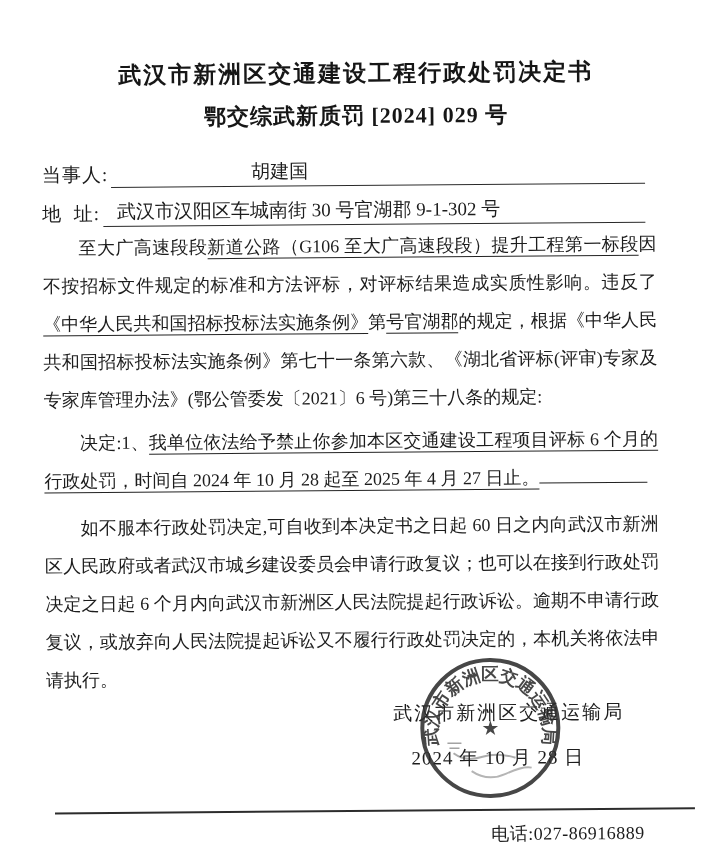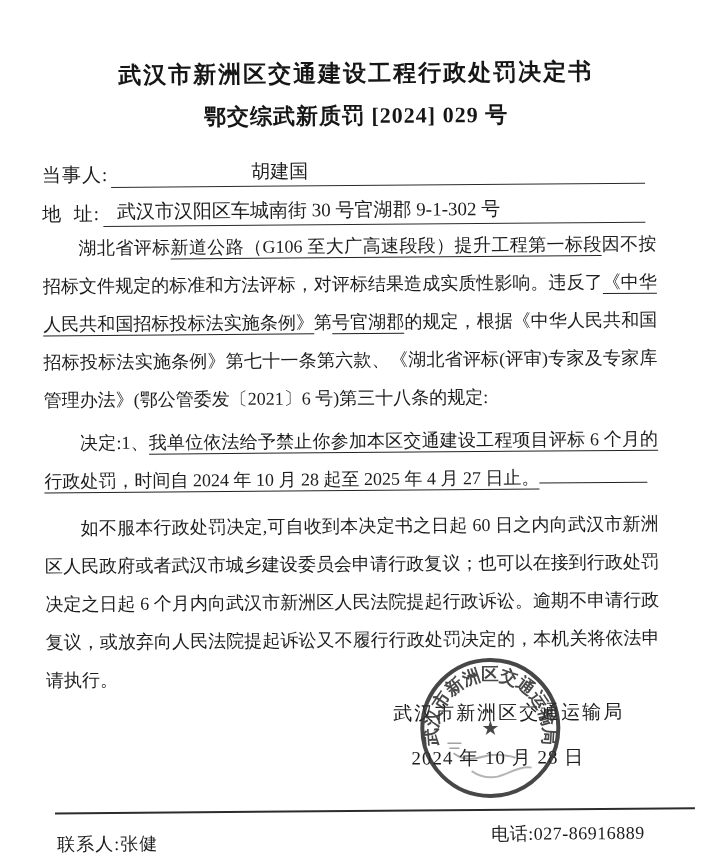--- a/index.html
+++ b/index.html
@@ -110,21 +110,21 @@
       <span class="field-label">当事人:</span>
       <span class="field-line party">胡建国</span>
     </div>
     <div class="field-row">
       <span class="field-label">地  址:</span>
       <span class="field-line address">武汉市汉阳区车城南街 30 号官湖郡 9-1-302 号</span>
     </div>
   </div>
 
   <div class="body-text">
-    <p class="p1"><span>湖北省评标</span><span class="u">新道公路（G106 至大广高速段段）提升工程第一标段</span><span>因不按招标文件规定的标准和方法评标，对评标结果造成实质性影响。违反了</span><span class="u">《中华人民共和国招标投标法实施条例》</span><span>第</span><span class="u">号官湖郡</span><span>的规定，根据《中华人民共和国招标投标法实施条例》第七十一条第六款、《湖北省评标(评审)专家及专家库管理办法》(鄂公管委发〔2021〕6 号)第三十八条的规定:</span></p>
+    <p class="p1"><span>至大广高速段段</span><span class="u">新道公路（G106 至大广高速段段）提升工程第一标段</span><span>因不按招标文件规定的标准和方法评标，对评标结果造成实质性影响。违反了</span><span class="u">《中华人民共和国招标投标法实施条例》</span><span>第</span><span class="u">号官湖郡</span><span>的规定，根据《中华人民共和国招标投标法实施条例》第七十一条第六款、《湖北省评标(评审)专家及专家库管理办法》(鄂公管委发〔2021〕6 号)第三十八条的规定:</span></p>
     <p class="p2"><span>决定:1、</span><span class="u">我单位依法给予禁止你参加本区交通建设工程项目评标 6 个月的行政处罚，时间自 2024 年 10 月 28 起至 2025 年 4 月 27 日止。</span><span class="tail"></span></p>
     <p class="p3"><span>如不服本行政处罚决定,可自收到本决定书之日起 60 日之内向武汉市新洲区人民政府或者武汉市城乡建设委员会申请行政复议；也可以在接到行政处罚决定之日起 6 个月内向武汉市新洲区人民法院提起行政诉讼。逾期不申请行政复议，或放弃向人民法院提起诉讼又不履行行政处罚决定的，本机关将依法申请执行。</span></p>
   </div>
 
   <div class="agency-line">武汉市新洲区交通运输局</div>
 
   <div class="date-line">2024 年 10 月 28 日</div>
 
   <svg class="seal" viewBox="0 0 158 158" xmlns="http://www.w3.org/2000/svg">
     <circle cx="79" cy="79" r="68" fill="none" stroke="#2e2e2e" stroke-width="4"></circle>
@@ -135,17 +135,16 @@
       <textPath href="#sealArcPath" startOffset="2" textLength="190" lengthAdjust="spacing">武汉市新洲区交通运输局</textPath>
     </text>
     <text x="79" y="86" font-size="20" fill="#2e2e2e" text-anchor="middle">★</text>
     <path d="M42 104 q 12 9 28 4 t 34 1" fill="none" stroke="#2e2e2e" stroke-width="2" opacity="0.45"></path>
     <path d="M60 122 q 16 11 34 3 t 26 -6" fill="none" stroke="#2e2e2e" stroke-width="2" opacity="0.4"></path>
     <path d="M36 94 h 14 M38 99 h 10" stroke="#2e2e2e" stroke-width="1.5" opacity="0.5"></path>
   </svg>
 
   <div class="footer-divider"></div>
 
-  <div class="footer-contact">联系人:张健</div>
 
   <div class="footer-phone">电话:027-86916889</div>
 
 </div>
 
 </body></html>

